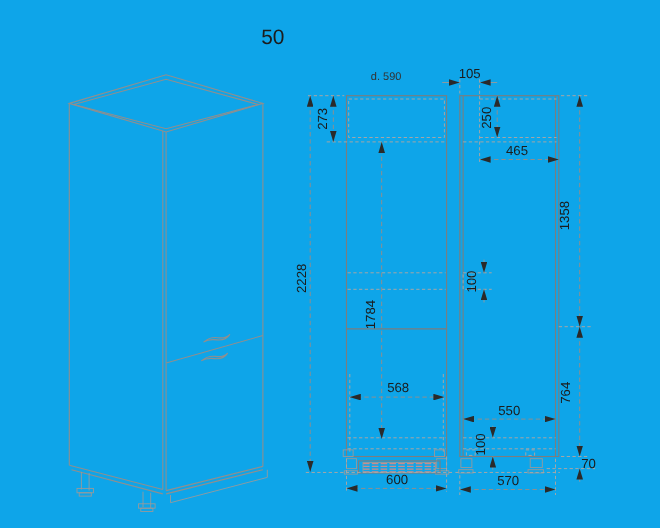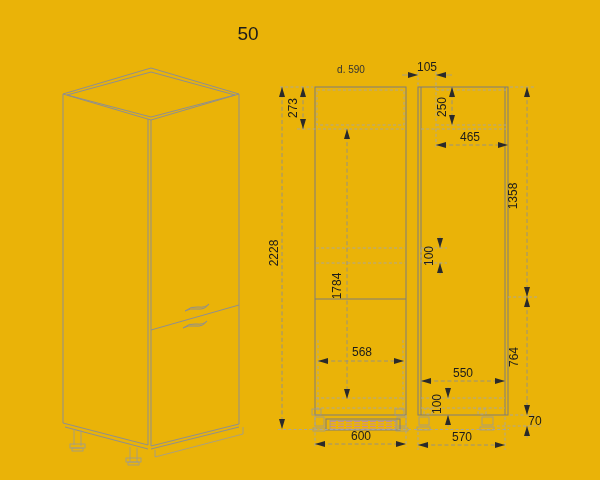--- a/index.html
+++ b/index.html
@@ -1,16 +1,16 @@
 <!DOCTYPE html>
 <html><head>
 <meta charset="utf-8">
 <style>
   html,body{margin:0;padding:0;background:#ffffff;}
-  .page{position:relative;width:600px;height:480px;background:#eab308;overflow:hidden;}
+  .page{position:relative;width:600px;height:480px;background:#0ea5e9;overflow:hidden;}
   svg{display:block;}
   .solid{stroke:#7d7d7d;fill:none;stroke-width:1;}
   .thin{stroke:#9a9a9a;fill:none;stroke-width:.8;}
   .dash{stroke:#a6a6a6;fill:none;stroke-width:.9;stroke-dasharray:3 2.2;}
   .dim{stroke:#8f8f8f;fill:none;stroke-width:.9;stroke-dasharray:4 2.6;}
   .iso{stroke:#8f8f8f;fill:none;stroke-width:1;}
   .hatch{stroke:#c78f8f;fill:none;stroke-width:1.1;stroke-dasharray:6 2;}
   text{fill:#1c1c1c;font-family:"Liberation Sans",sans-serif;font-size:12px;}
   .small{font-size:10px;fill:#333;}
   .title{font-size:19px;}

